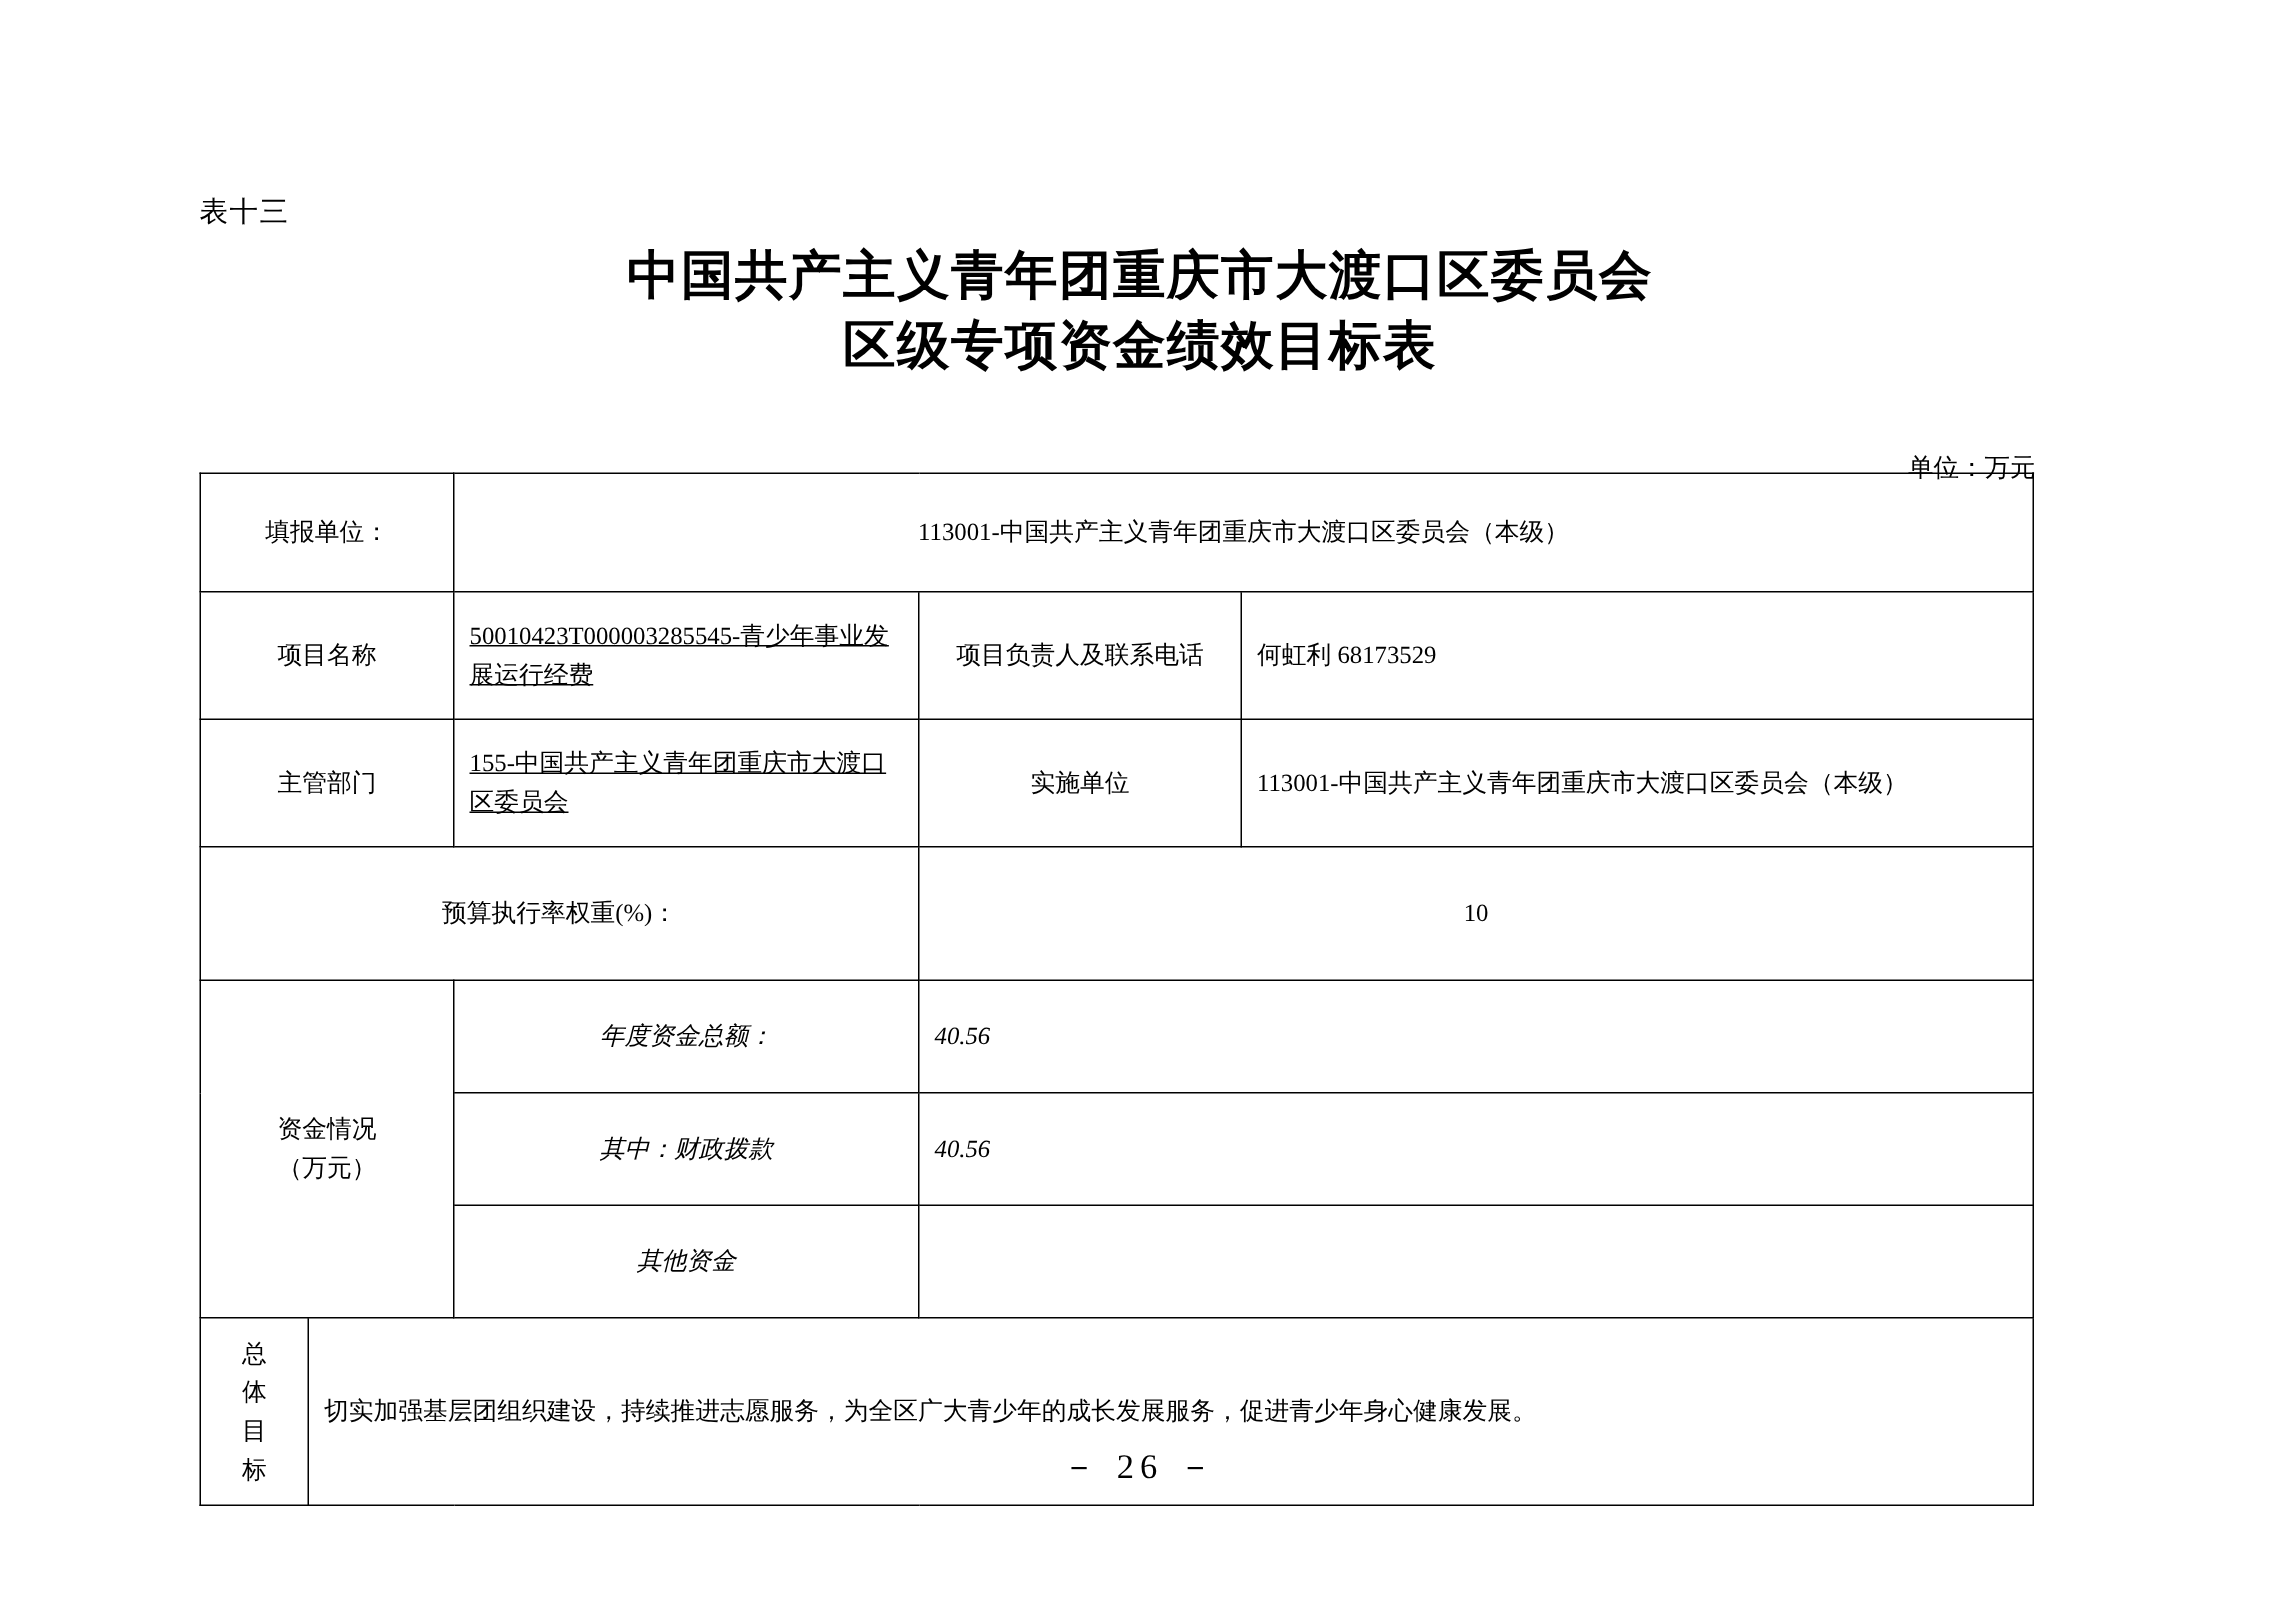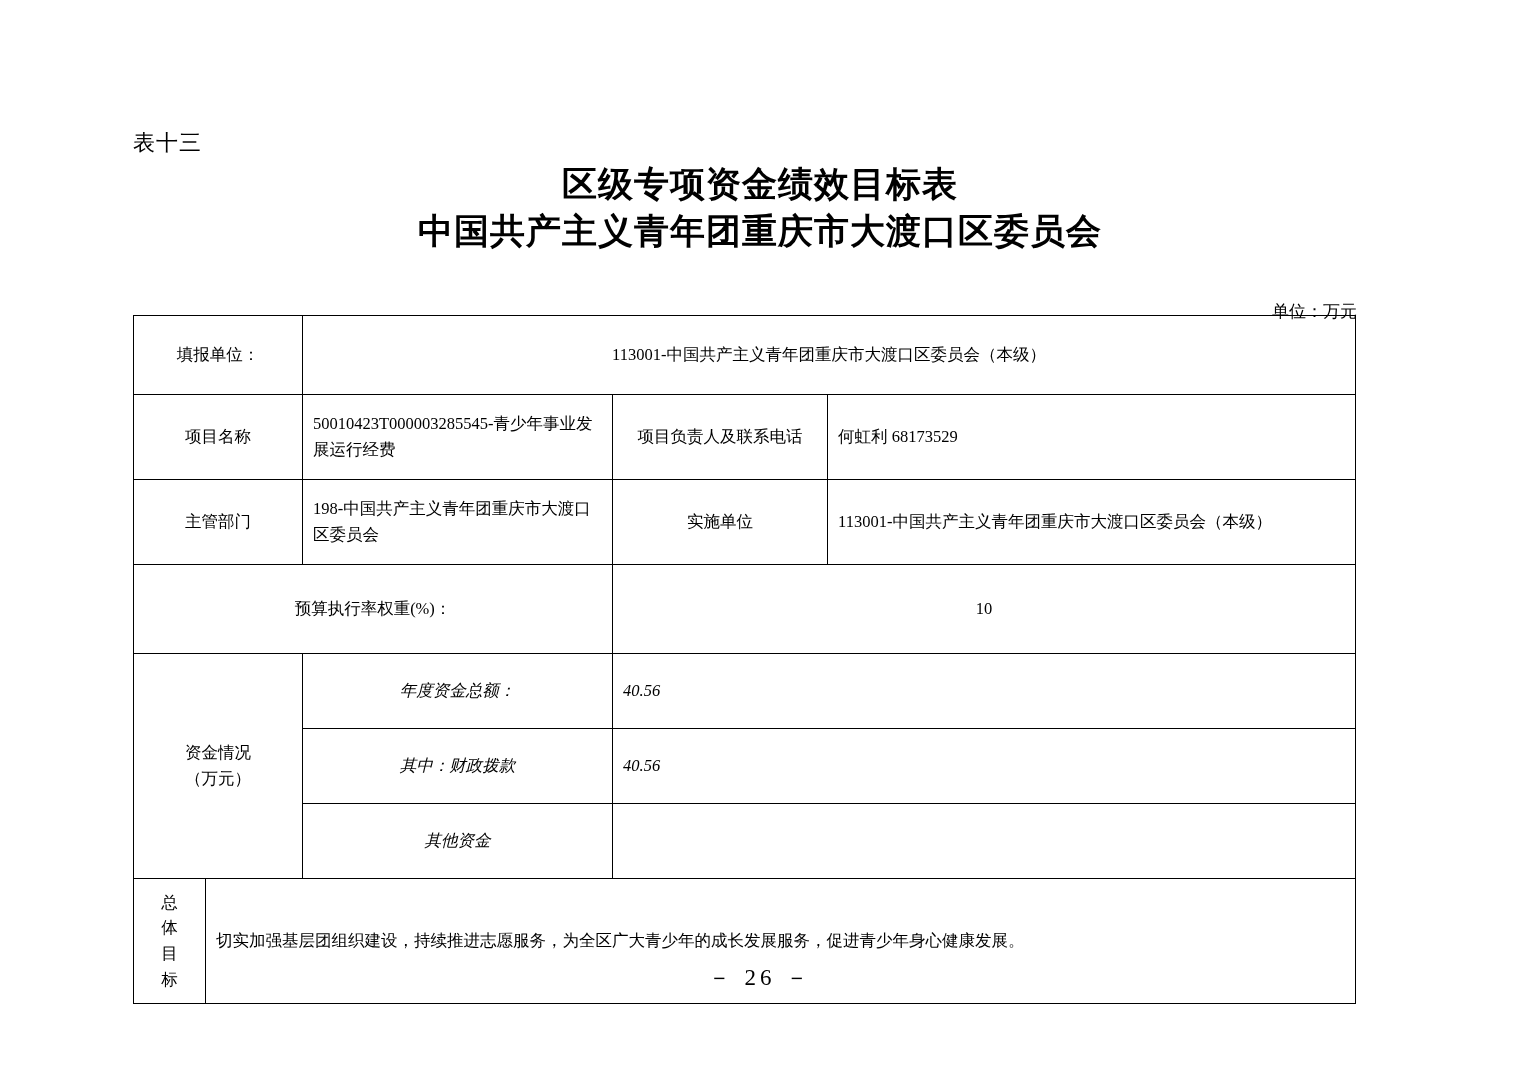--- a/index.html
+++ b/index.html
@@ -18,21 +18,21 @@
   .page {
     position: absolute;
     left: 0; top: 0;
     width: 1520px;
     height: 1074px;
   }
   .form-label {
     position: absolute;
     left: 133px;
     top: 128px;
-    font-size: 22px;
+    font-size: 19px;
     letter-spacing: 1px;
   }
   .title-block {
     position: absolute;
     left: 0;
     top: 160px;
     width: 1520px;
     text-align: center;
   }
   .title-line {
@@ -79,20 +79,21 @@
     text-align: center;
     line-height: 1.32;
     font-size: 16.5px;
     padding: 6px 2px;
   }
   .vert-label span {
     display: block;
   }
   .two-line {
     line-height: 1.6;
+    text-decoration: underline;
   }
   .goal-text {
     font-size: 16.5px;
     line-height: 1.7;
     padding-left: 14px;
     margin-top: 28px;
   }
   .page-number {
     position: absolute;
     left: 0;
@@ -104,22 +105,22 @@
   }
 </style>
 </head>
 <body>
 
 <div class="page">
 
   <div class="form-label">表十三</div>
 
   <div class="title-block">
+    <div class="title-line">中国共产主义青年团重庆市大渡口区委员会</div>
     <div class="title-line">区级专项资金绩效目标表</div>
-    <div class="title-line">中国共产主义青年团重庆市大渡口区委员会</div>
   </div>
 
   <div class="unit-note">单位：万元</div>
 
   <table class="main">
     <colgroup>
       <col style="width:72px">
       <col style="width:97px">
       <col style="width:310px">
       <col style="width:215px">
@@ -131,21 +132,21 @@
         <td class="center h-row-1" colspan="3">113001-中国共产主义青年团重庆市大渡口区委员会（本级）</td>
       </tr>
       <tr>
         <td class="center h-row-2" colspan="2">项目名称</td>
         <td class="left h-row-2 two-line">50010423T000003285545-青少年事业发展运行经费</td>
         <td class="center h-row-2">项目负责人及联系电话</td>
         <td class="left h-row-2 cell-pad-l">何虹利 68173529</td>
       </tr>
       <tr>
         <td class="center h-row-3" colspan="2">主管部门</td>
-        <td class="left h-row-3 two-line">198-中国共产主义青年团重庆市大渡口区委员会</td>
+        <td class="left h-row-3 two-line">155-中国共产主义青年团重庆市大渡口区委员会</td>
         <td class="center h-row-3">实施单位</td>
         <td class="left h-row-3 cell-pad-l">113001-中国共产主义青年团重庆市大渡口区委员会（本级）</td>
       </tr>
       <tr>
         <td class="center h-row-4" colspan="3">预算执行率权重(%)：</td>
         <td class="center h-row-4" colspan="2">10</td>
       </tr>
       <tr>
         <td class="center" colspan="2" rowspan="3">
           <div>资金情况</div>

